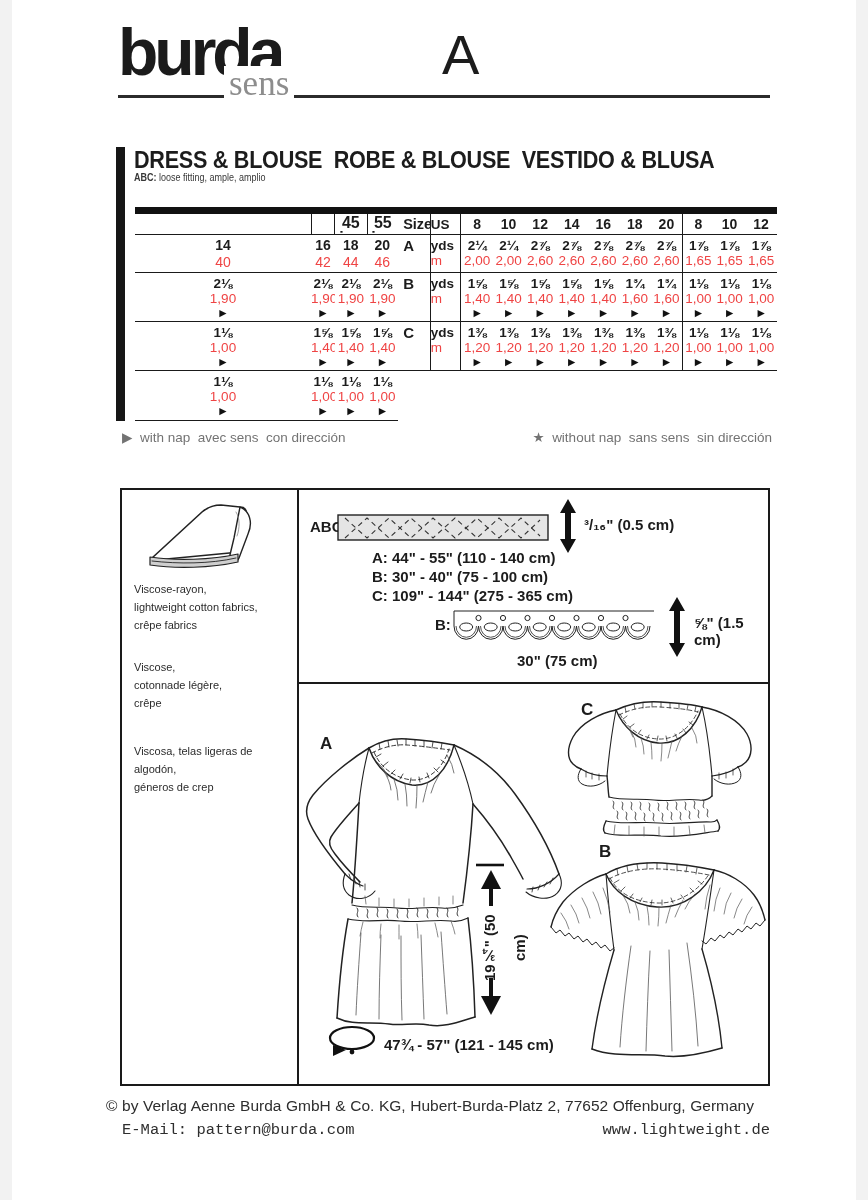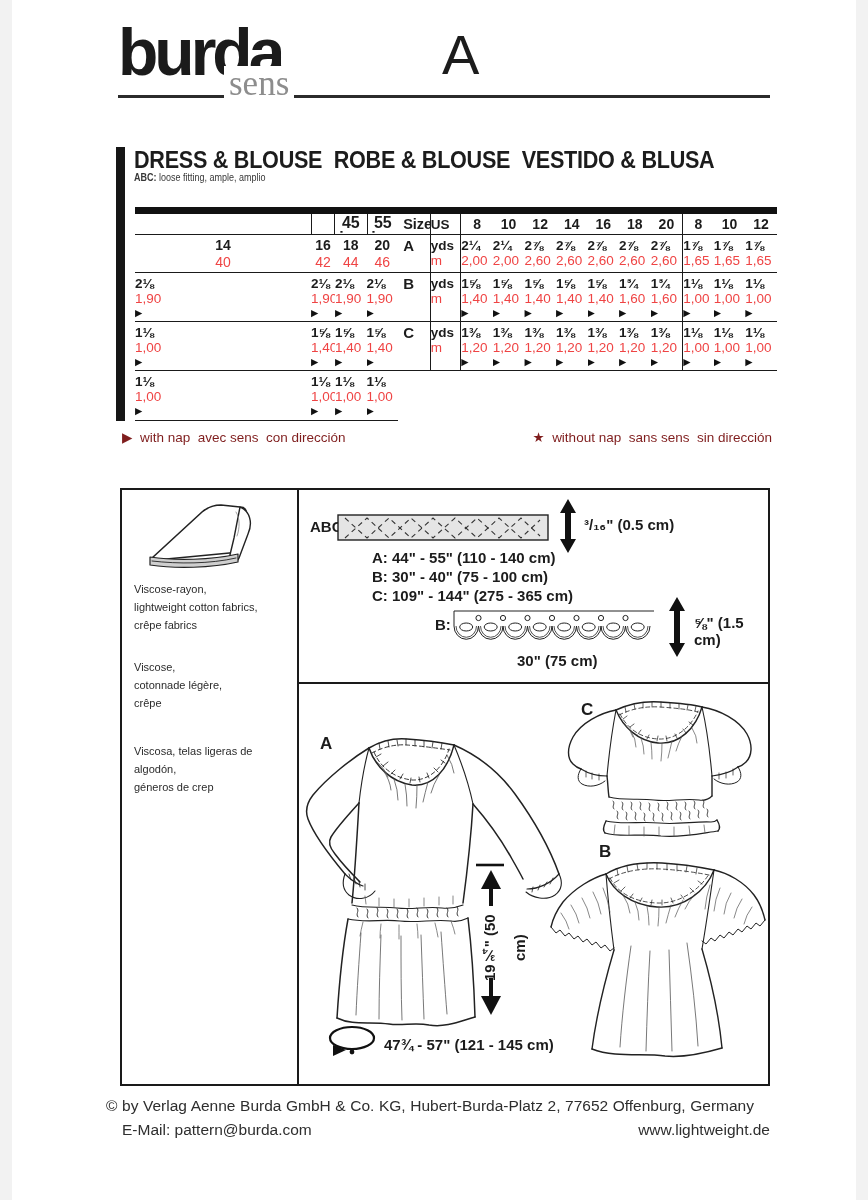--- a/index.html
+++ b/index.html
@@ -30,47 +30,47 @@
   #size-grid{display:grid;grid-template-columns:176px 24px repeat(14,31.57px);
              grid-template-rows:21px 38px 49px 49px 50px;width:642px;}
   .c{border-bottom:1.5px solid #1a1a1a;font-size:13.5px;line-height:15px;overflow:hidden;}
   .vl{border-left:1.5px solid #1a1a1a;}
   .vr{border-right:1.5px solid #1a1a1a;}
   .grp{font-size:16px;font-weight:bold;text-align:center;padding-top:1px;}
   .lblcell{padding:2px 0 0 5px;font-weight:bold;font-size:14.5px;line-height:17px;white-space:pre;}
   .unitcell{text-align:left;padding:2px 21px 0 0;line-height:17px;}
   .unitcell2{text-align:left;padding:3px 3px 0 0;line-height:15px;}
   .szcell{text-align:center;padding-top:2px;line-height:17px;font-size:14px;}
-  .valcell{padding-top:3px;}
+  .valcell{text-align:center;padding-top:3px;}
   .arrow{font-size:9.5px;line-height:13px;color:#111;}
   .rowlbl{padding:3px 0 0 5px;font-weight:bold;font-size:15px;}
 
   
   .nap-notes{left:110px;top:429px;width:650px;display:flex;justify-content:space-between;
-             font-size:13.5px;color:#7f1d1d;}
+             font-size:13.5px;color:#737373;}
 
   
   .lower-box{left:108px;top:488px;width:650px;height:598px;border:2.5px solid #1a1a1a;box-sizing:border-box;}
   .div-v{position:absolute;left:175px;top:0;bottom:0;width:2px;background:#1a1a1a;}
   .div-h{position:absolute;left:175px;right:0;top:192px;height:2px;background:#1a1a1a;}
 
   .fabric-text{left:12px;width:158px;font-size:11px;line-height:18px;color:#2b2b2b;white-space:pre-line;}
   .ft-en{top:90px;} .ft-fr{top:168px;} .ft-es{top:252px;}
 
   .notion-label{font-size:15px;font-weight:bold;color:#1c1c1c;}
   .len-list{left:250px;top:58px;font-size:15px;font-weight:bold;line-height:19px;}
   .dim-text-v{writing-mode:vertical-rl;transform:rotate(180deg);font-size:15px;font-weight:bold;
               text-align:center;height:80px;line-height:30px;}
   .view-label{font-size:17px;font-weight:bold;}
 
   
   .copyright{left:94px;top:1097px;width:648px;font-size:15.5px;color:#2e2e2e;
              text-align:justify;text-align-last:justify;}
   .footer-row{left:110px;top:1121px;width:648px;display:flex;justify-content:space-between;
-              font-size:15.5px;color:#2e2e2e;}
+              font-size:15.5px;color:#2e2e2e;font-family:Liberation Mono, monospace;}
 </style>
 </head>
 <body>
 
 <div id="page">
 
   <div class="abs header-rule"></div>
   <div class="abs brand">burda</div>
   <div class="abs brand-style">sens</div>
   <div class="abs view-letter">A</div>

